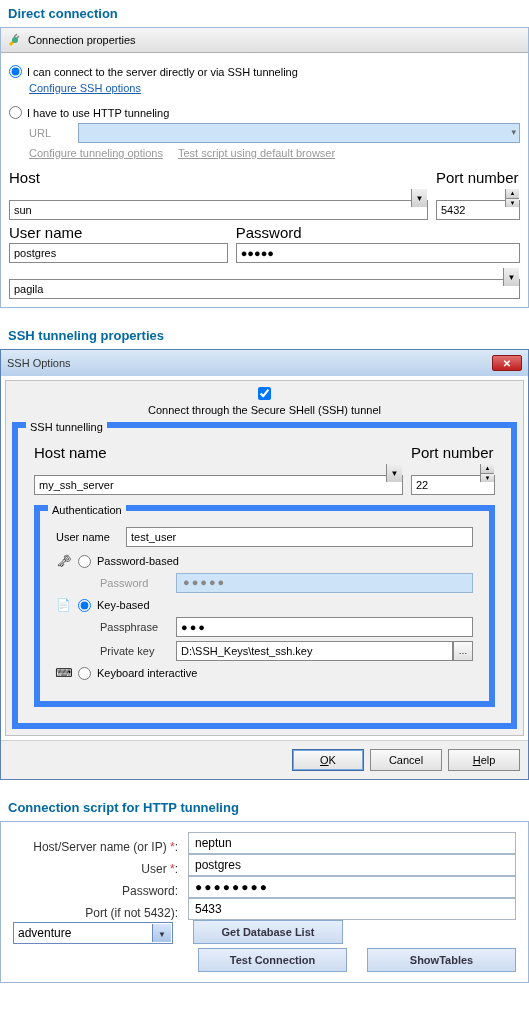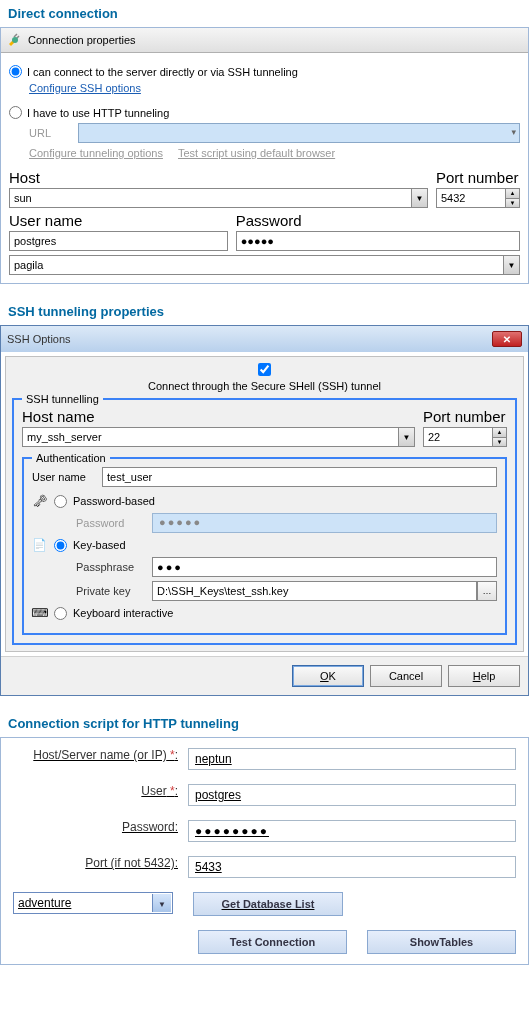--- a/index.html
+++ b/index.html
@@ -15,50 +15,50 @@
 .url-row { display: flex; align-items: center; gap: 19px; margin: 4px 0 2px 20px; }
 .url-label { color: #999; width: 30px; }
 .url-input { flex: 1; background: #cde3f8; border: 1px solid #8aa8c8; height: 20px; position: relative; }
 .url-input::after { content: "▾"; position: absolute; right: 3px; top: 3px; font-size: 9px; color: #666; }
 .link-row { margin-top: 4px; }
 .field-row { display: flex; gap: 8px; padding: 2px 8px; }
 .field-col { display: flex; flex-direction: column; }
 .field-label { font-size: 15px; margin-bottom: 2px; }
 .text-input { border: 1px solid #888; height: 20px; padding: 2px 4px; font-size: 11px; font-family: inherit; width: 100%; }
 .combo-wrap { position: relative; display: flex; }
-.combo-wrap .text-input { padding-right: 20px; }
+.combo-wrap .text-input { padding-right: 20px; margin-top: 12px; }
 .combo-btn { position: absolute; right: 1px; top: 1px; width: 16px; height: 18px; background: linear-gradient(#f0f0f0,#d0d0d0); border-left: 1px solid #888; display: flex; align-items: center; justify-content: center; font-size: 8px; }
 .spinner { position: absolute; right: 1px; top: 1px; width: 14px; height: 18px; display: flex; flex-direction: column; }
 .spinner div { flex:1; background: linear-gradient(#f0f0f0,#d0d0d0); border-left: 1px solid #888; font-size: 6px; display: flex; align-items: center; justify-content: center; }
 .spinner div:first-child { border-bottom: 1px solid #888; }
 .spacer { height: 14px; }
 
 
 .dialog { border: 1px solid #5a7fb0; }
 .dlg-title { background: linear-gradient(#dce9f7, #b8d0ec); padding: 5px 6px; display: flex; align-items: center; font-size: 11px; color: #333; }
 .dlg-title-text { flex: 1; }
 .close-btn { width: 30px; height: 16px; background: linear-gradient(#e07070,#c02020); border: 1px solid #8a1818; border-radius: 2px; color: #fff; font-size: 10px; display: flex; align-items: center; justify-content: center; font-weight: bold; }
 .dlg-body { background: #f0f0f0; border: 1px solid #c0c0c0; margin: 4px; padding: 6px; }
 .chk-row { display: flex; align-items: center; gap: 4px; margin-bottom: 4px; flex-direction: column; }
-.group { border: 2px solid #3b82f6; padding: 8px; position: relative; margin-top: 6px; }
+.group { border: 6px solid #3b82f6; padding: 16px; position: relative; margin-top: 6px; }
 .group-title { position: absolute; top: -7px; left: 8px; background: #f0f0f0; padding: 0 4px; font-size: 11px; }
 .auth-row { display: flex; align-items: center; gap: 6px; margin: 4px 0; }
 .auth-icon { width: 16px; height: 16px; display: inline-flex; align-items: center; justify-content: center; font-size: 12px; }
 .pw-disabled { background: #cde3f8; border: 1px solid #9ab6d4; height: 20px; flex: 1; padding: 2px 6px; color: #888; letter-spacing: 2px; }
 .sub-row { display: flex; align-items: center; gap: 6px; margin: 4px 0 4px 44px; }
 .sub-label { width: 70px; text-align: left; color: #333; }
 .key-input { flex: 1; display: flex; }
 .browse-btn { width: 20px; height: 20px; border: 1px solid #888; background: linear-gradient(#fafafa,#e2e2e2); display: flex; align-items: center; justify-content: center; font-size: 9px; }
 .dlg-buttons { background: #f0f0f0; border-top: 1px solid #d0d0d0; padding: 8px; display: flex; justify-content: flex-end; gap: 6px; }
 .dlg-btn { width: 72px; height: 22px; border: 1px solid #888; background: linear-gradient(#fafafa,#e2e2e2); font-size: 11px; display: flex; align-items: center; justify-content: center; cursor: pointer; }
 .dlg-btn.default { border: 1px solid #3a6aa8; box-shadow: 0 0 0 1px #7aa8e0 inset; }
 
 
 .script-panel { border: 1px solid #a0b8d8; padding: 10px 12px; }
-.form-row { display: flex; align-items: flex-start; margin-bottom: 14px; text-decoration: underline; }
+.form-row { display: flex; align-items: flex-end; margin-bottom: 0; }
 .form-label { width: 175px; text-align: right; padding-right: 10px; font-size: 12px; color: #333; }
 .req { color: #d04040; }
 .form-input { flex: 1; border: 1px solid #a8b8c8; height: 22px; padding: 3px 6px; font-size: 12px; font-family: inherit; }
 .db-select { width: 160px; border: 1px solid #6a8abf; height: 22px; padding: 2px 4px; font-size: 12px; background: #fff; position: relative; display: flex; align-items: center; }
 .db-select::after { content: ""; position: absolute; right: 1px; top: 1px; width: 18px; height: 18px; background: linear-gradient(#d6e6fb,#a9c5ea); border-left: 1px solid #6a8abf; }
 .db-arrow { position: absolute; right: 6px; top: 7px; font-size: 8px; color: #334; z-index: 1; }
 .action-btn { width: 150px; height: 24px; background: linear-gradient(#e6eefb,#cddcf0); border: 1px solid #8aa8d0; font-size: 11px; font-weight: bold; color: #334; display: flex; align-items: center; justify-content: center; cursor: pointer; }
 .btn-row { display: flex; gap: 20px; margin-left: 185px; margin-top: 4px; }
 input[type=radio], input[type=checkbox] { margin: 0; }
 </style>

